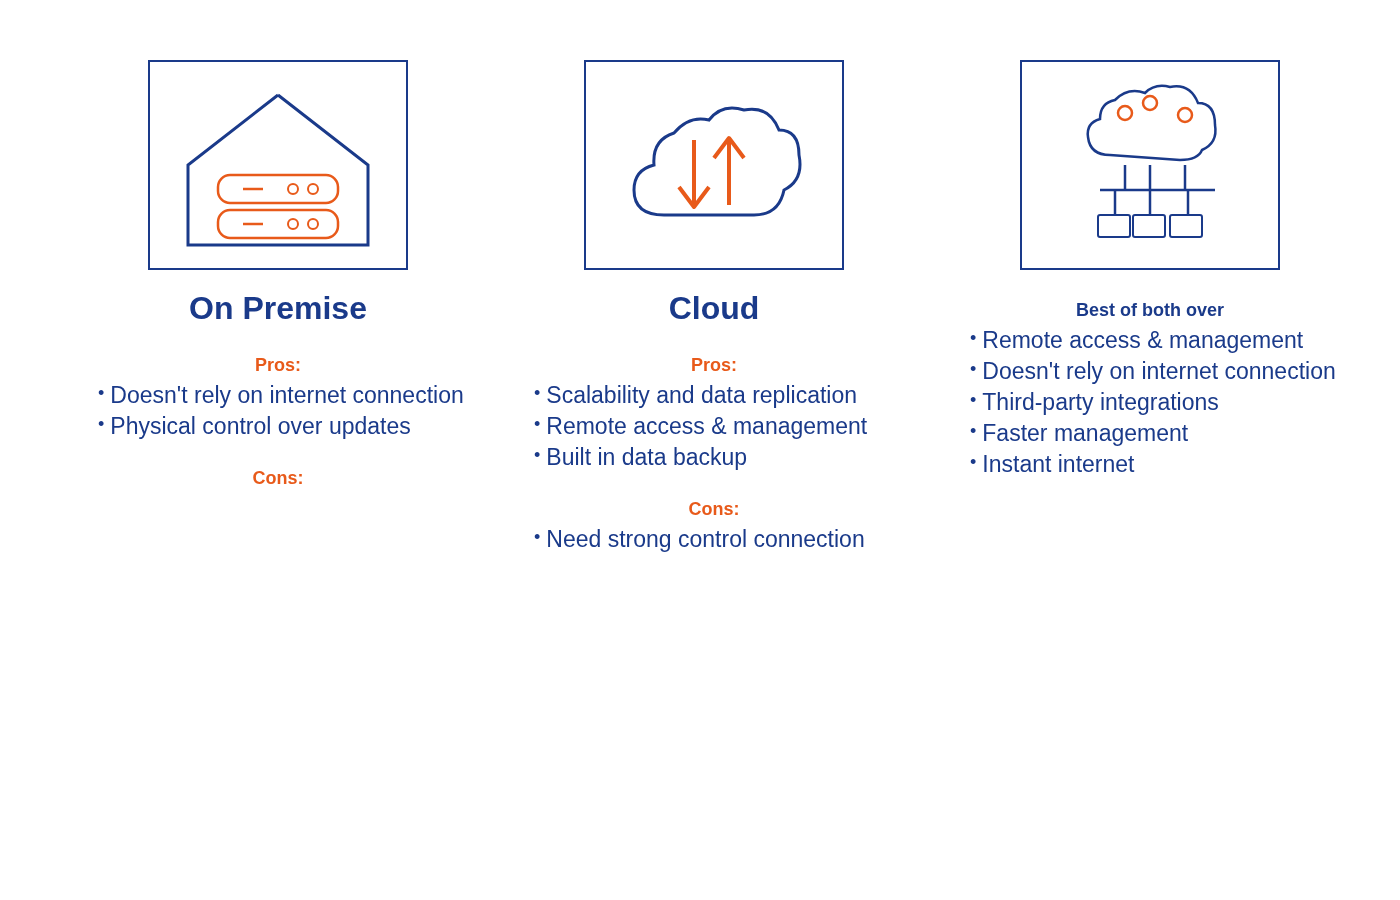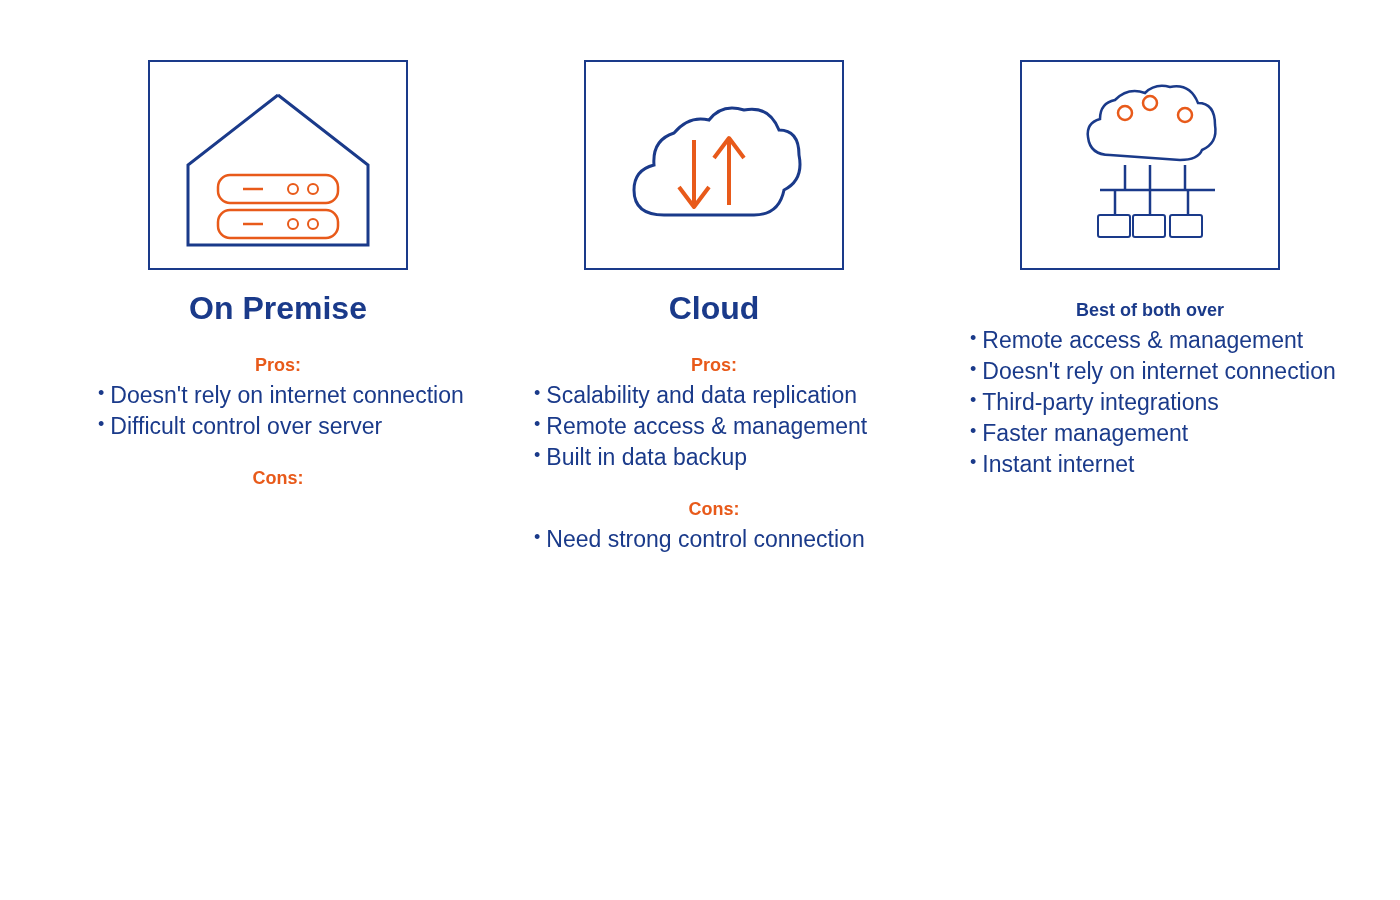--- a/index.html
+++ b/index.html
@@ -102,21 +102,21 @@
       </svg>
     </div>
     <h2 class="title">On Premise</h2>
     <div class="content">
       <div class="section-label">Pros:</div>
       <ul>
         <li>
             <span>Doesn't rely on internet connection</span>
           </li>
         <li>
-            <span>Difficult control over server</span>
+            <span>Physical control over updates</span>
           </li>
       </ul>
       <div class="cons-section">
         <div class="section-label">Cons:</div>
       </div>
     </div>
   </div>
 
   <div class="column">
     <div class="icon-box">

